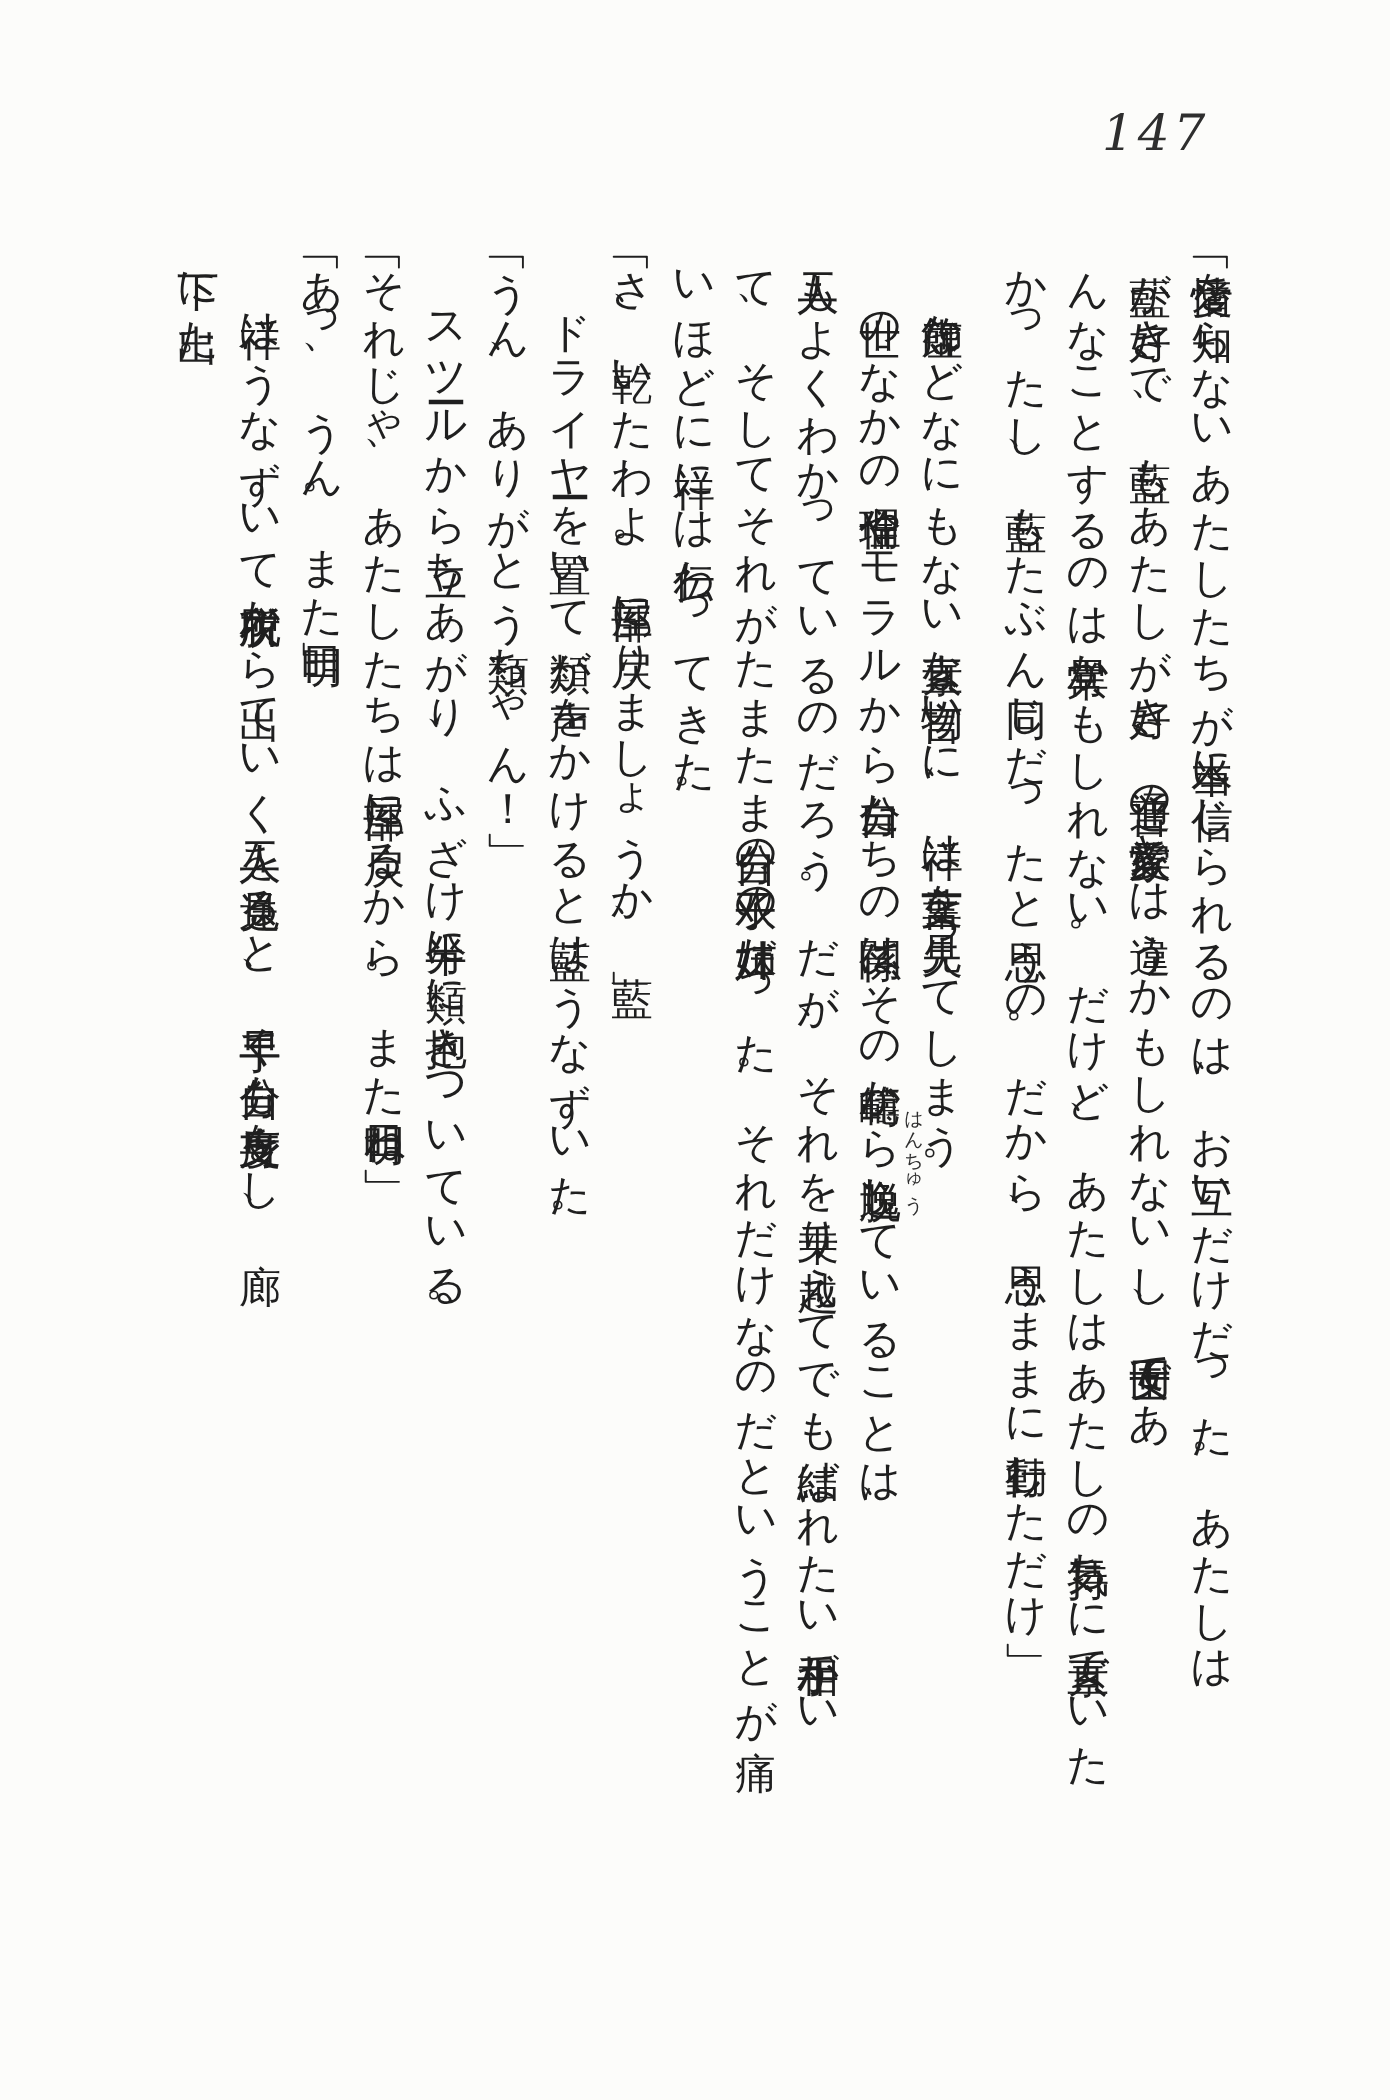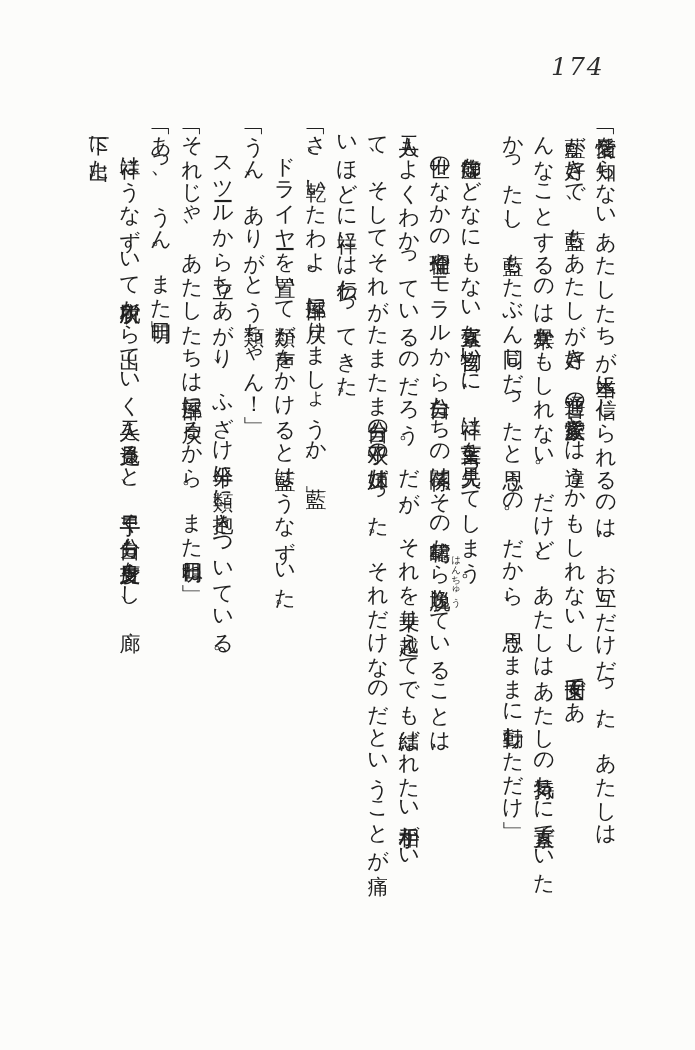--- a/index.html
+++ b/index.html
@@ -63,21 +63,21 @@
     line-height: 1;
     letter-spacing: -0.5px;
     color: #2e2e2e;
     white-space: nowrap;
   }
 </style>
 </head>
 <body>
 
 <div class="book-page">
-  <div class="page-number">174</div>
+  <div class="page-number">147</div>
   <div class="text-block">
       <div class="para">
         <div class="line">「愛情を知らないあたしたちが本当に信じられるのは、お互いだけだった。あたしは</div>
         <div class="line">藍が好きで、藍もあたしが好き。普通の家族愛とは違うかもしれないし、女同士であ</div>
         <div class="line">んなことするのは異常かもしれない。だけど、あたしはあたしの気持ちに素直でいた</div>
         <div class="line">かったし、藍もたぶん同じだったと思うの。だから、思うままに行動しただけ」</div>
       </div>
       <div class="para">
         <div class="line first-indent">虚飾などなにもない素直な物言いに、祥は言葉を見失ってしまう。</div>
       </div>

